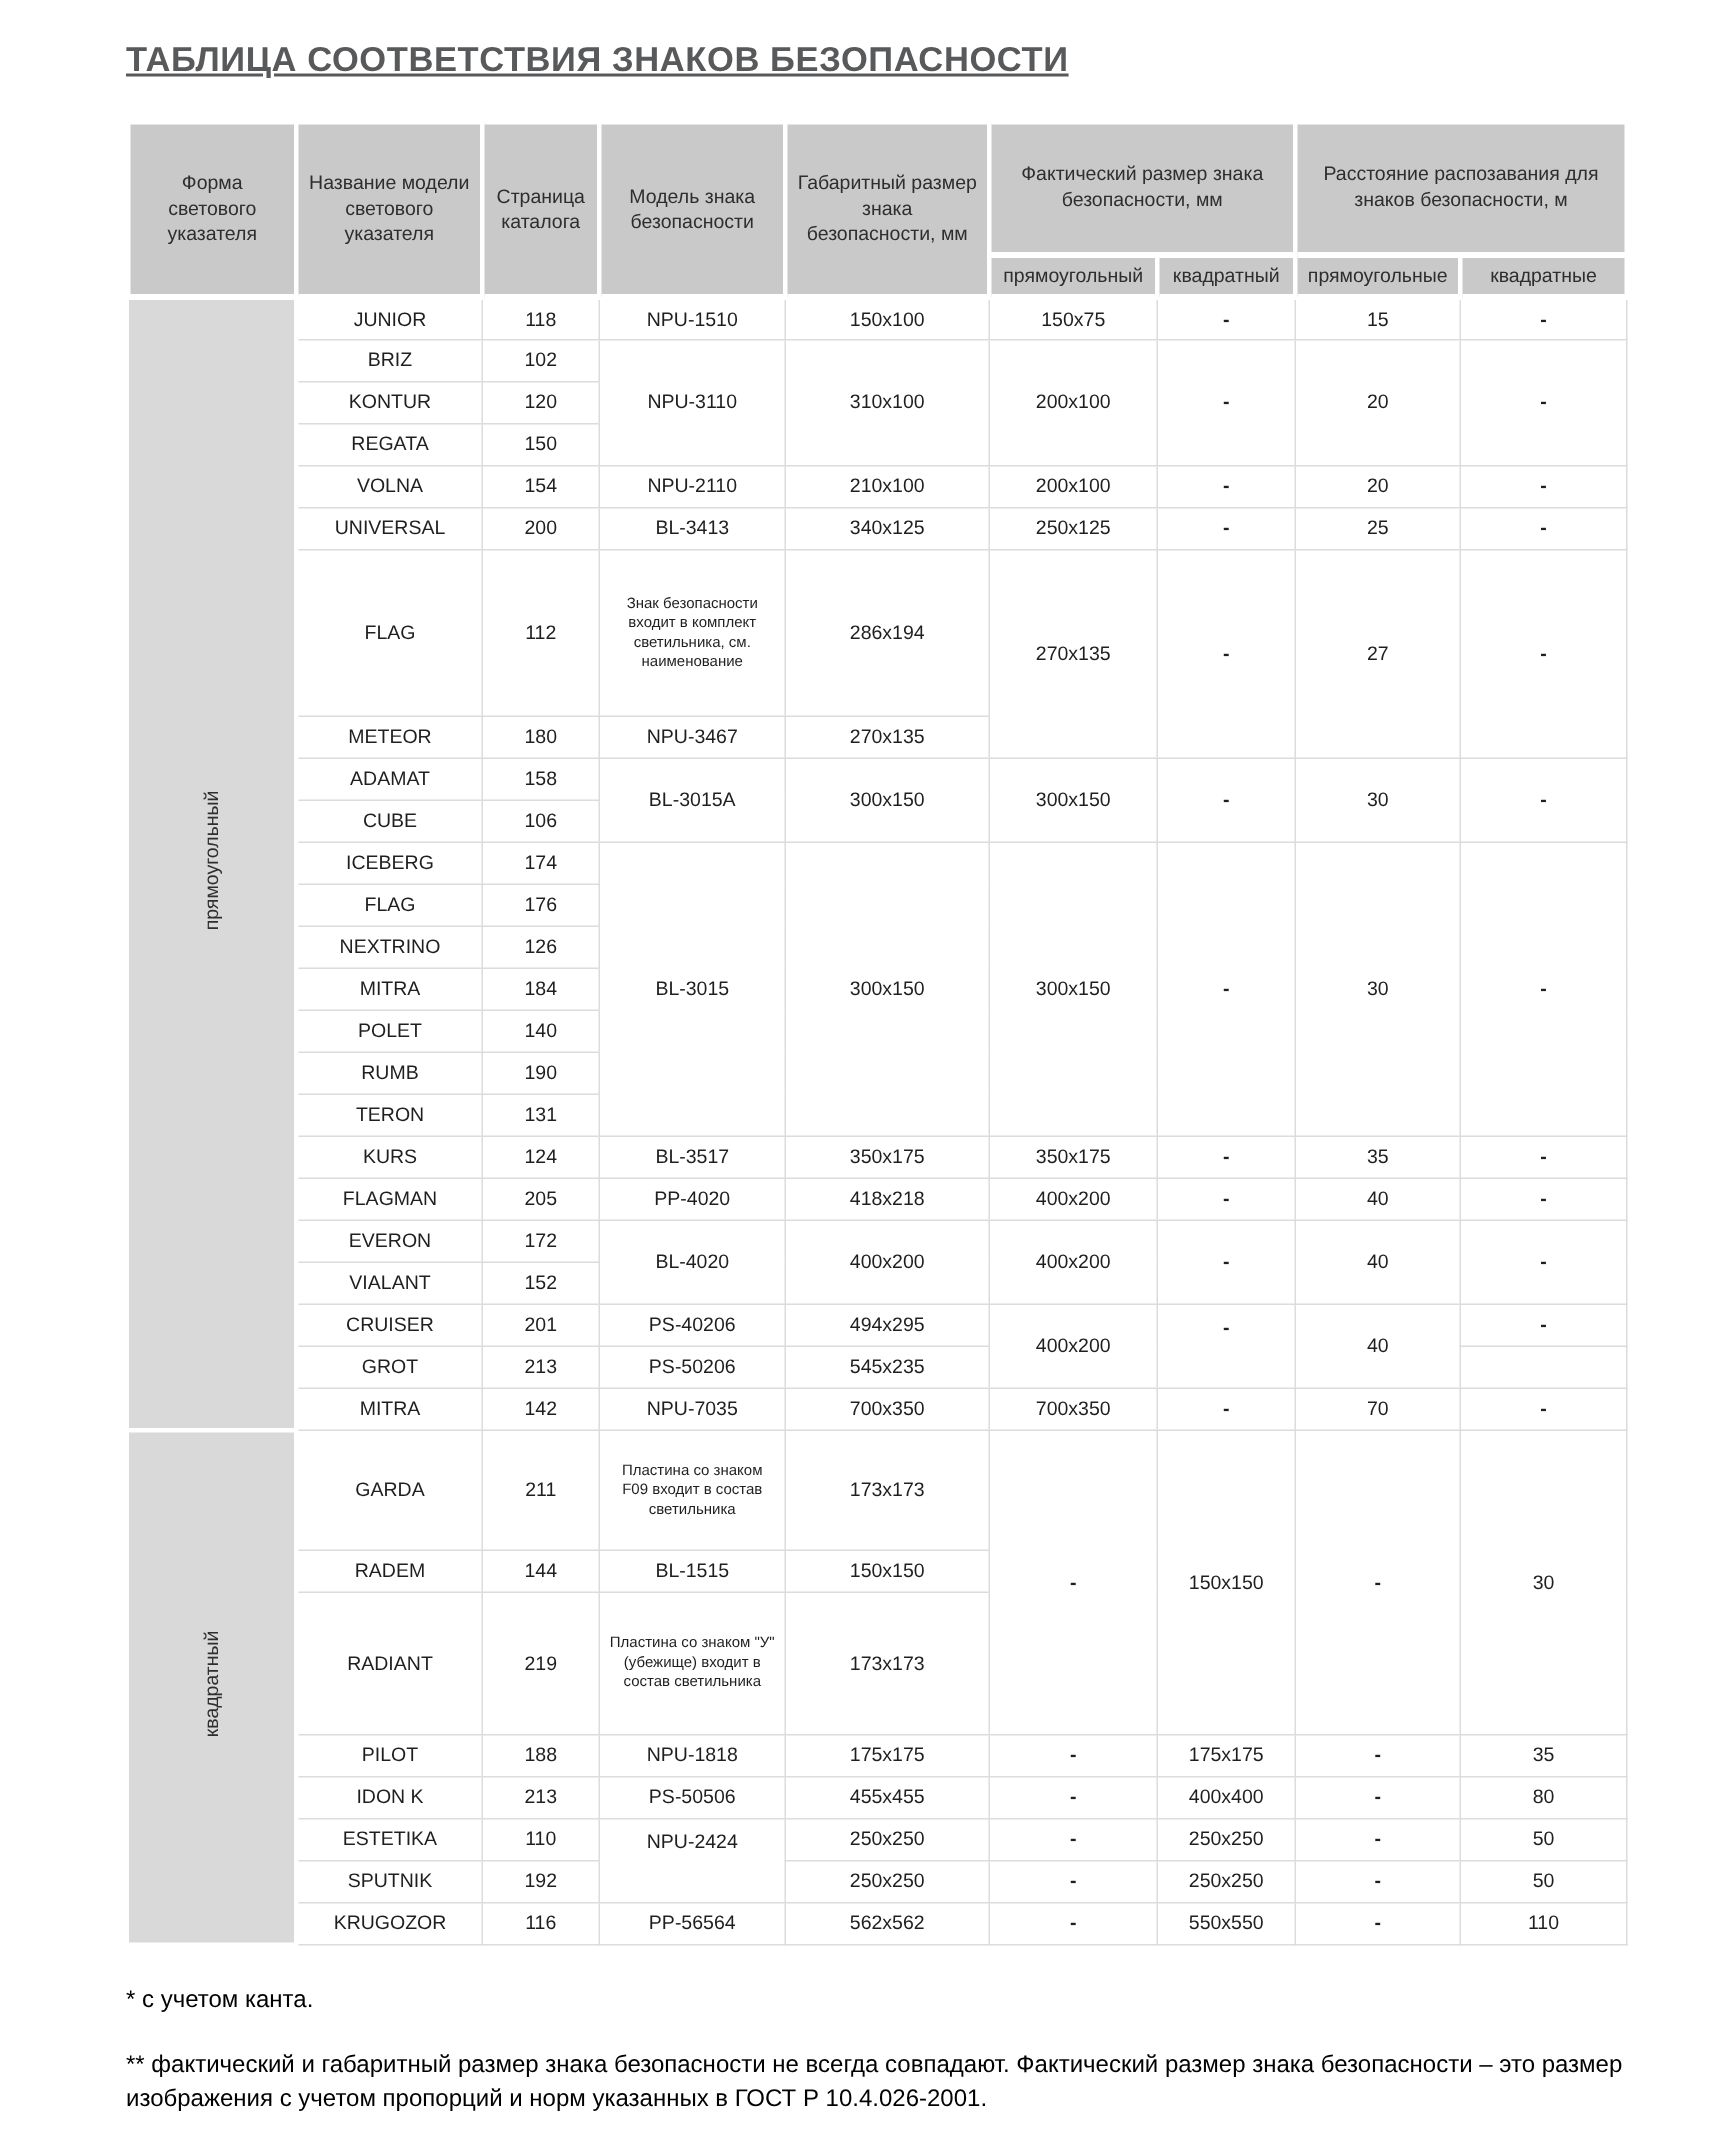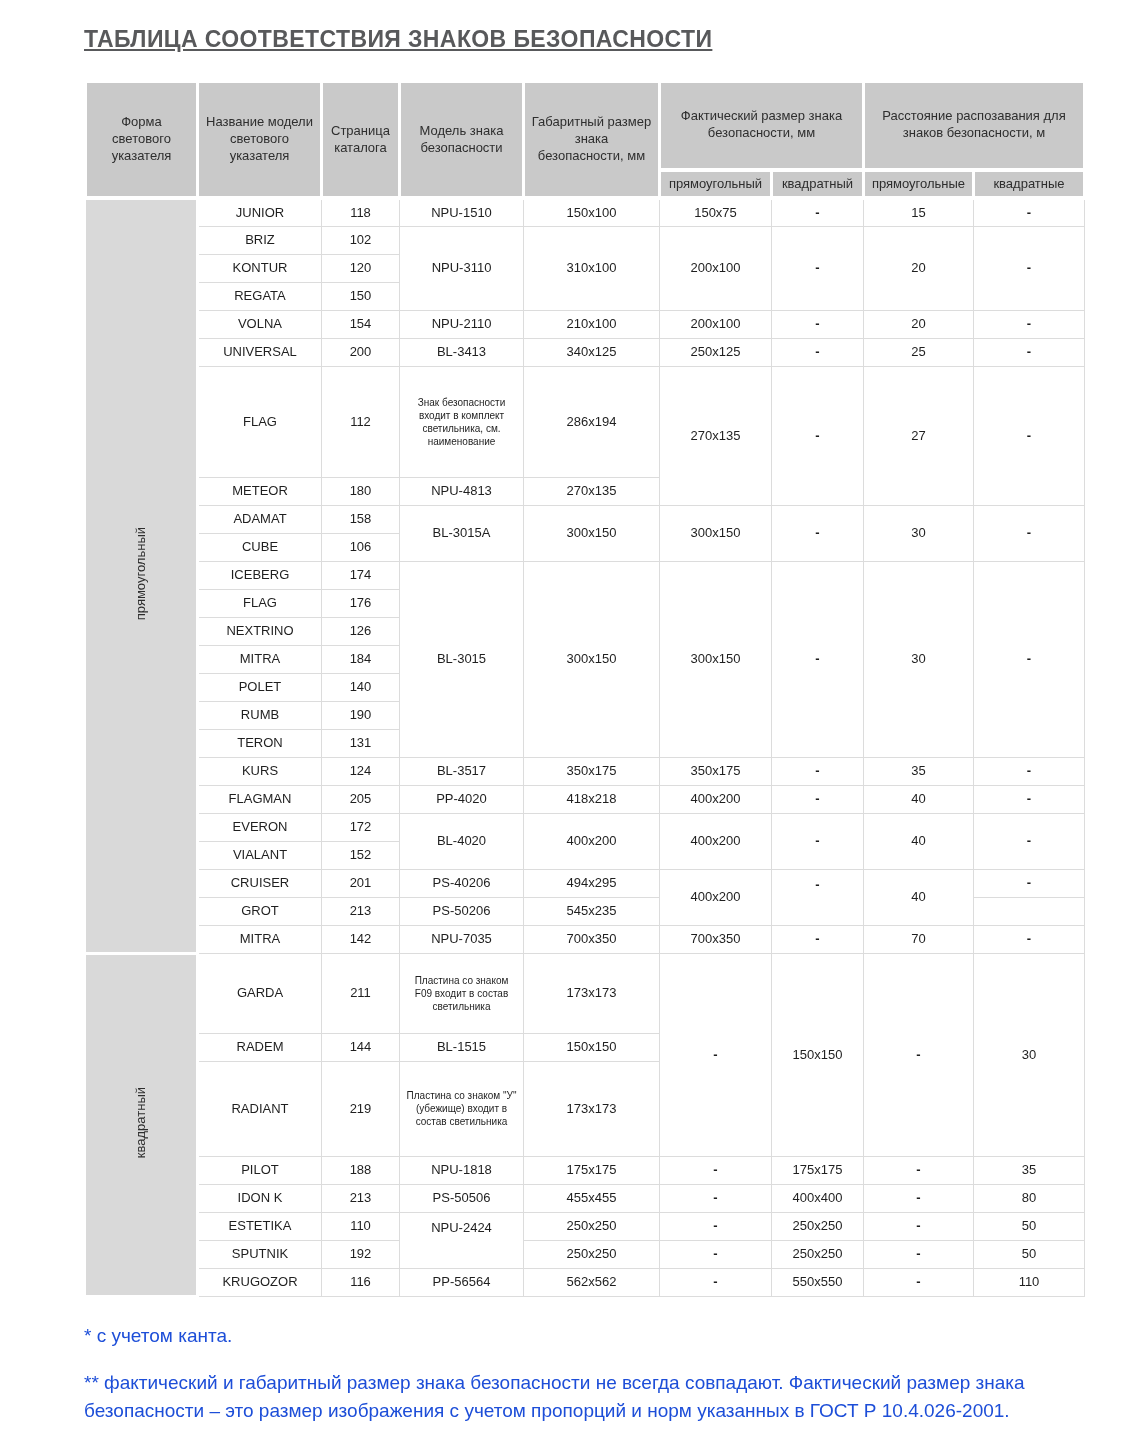--- a/index.html
+++ b/index.html
@@ -72,22 +72,22 @@
     transform:rotate(180deg);
     font-size:13px;
     color:#2e2e2e;
     white-space:nowrap;
   }
   td.dash{font-weight:700;}
   td.note{font-size:10px;line-height:1.3;}
   td.top-align{vertical-align:top;padding-top:7px;}
   .footnotes{margin-top:24px;}
   .footnote{
-    font-size:19px;
-    color:#1d4ed8;
+    font-size:16px;
+    color:#000000;
     line-height:1.45;
     margin:0 0 20px 0;
     max-width:999px;
   }
 </style>
 </head>
 <body>
 
 <div class="page">
 
@@ -178,21 +178,21 @@
           <td class="note">Знак безопасности входит в комплект светильника, см. наименование</td>
           <td>286x194</td>
           <td rowspan="2">270x135</td>
           <td rowspan="2" class="dash">-</td>
           <td rowspan="2">27</td>
           <td rowspan="2" class="dash">-</td>
         </tr>
         <tr>
           <td>METEOR</td>
           <td>180</td>
-          <td>NPU-4813</td>
+          <td>NPU-3467</td>
           <td>270x135</td>
         </tr>
         <tr>
           <td>ADAMAT</td>
           <td>158</td>
           <td rowspan="2">BL-3015A</td>
           <td rowspan="2">300x150</td>
           <td rowspan="2">300x150</td>
           <td rowspan="2" class="dash">-</td>
           <td rowspan="2">30</td>

